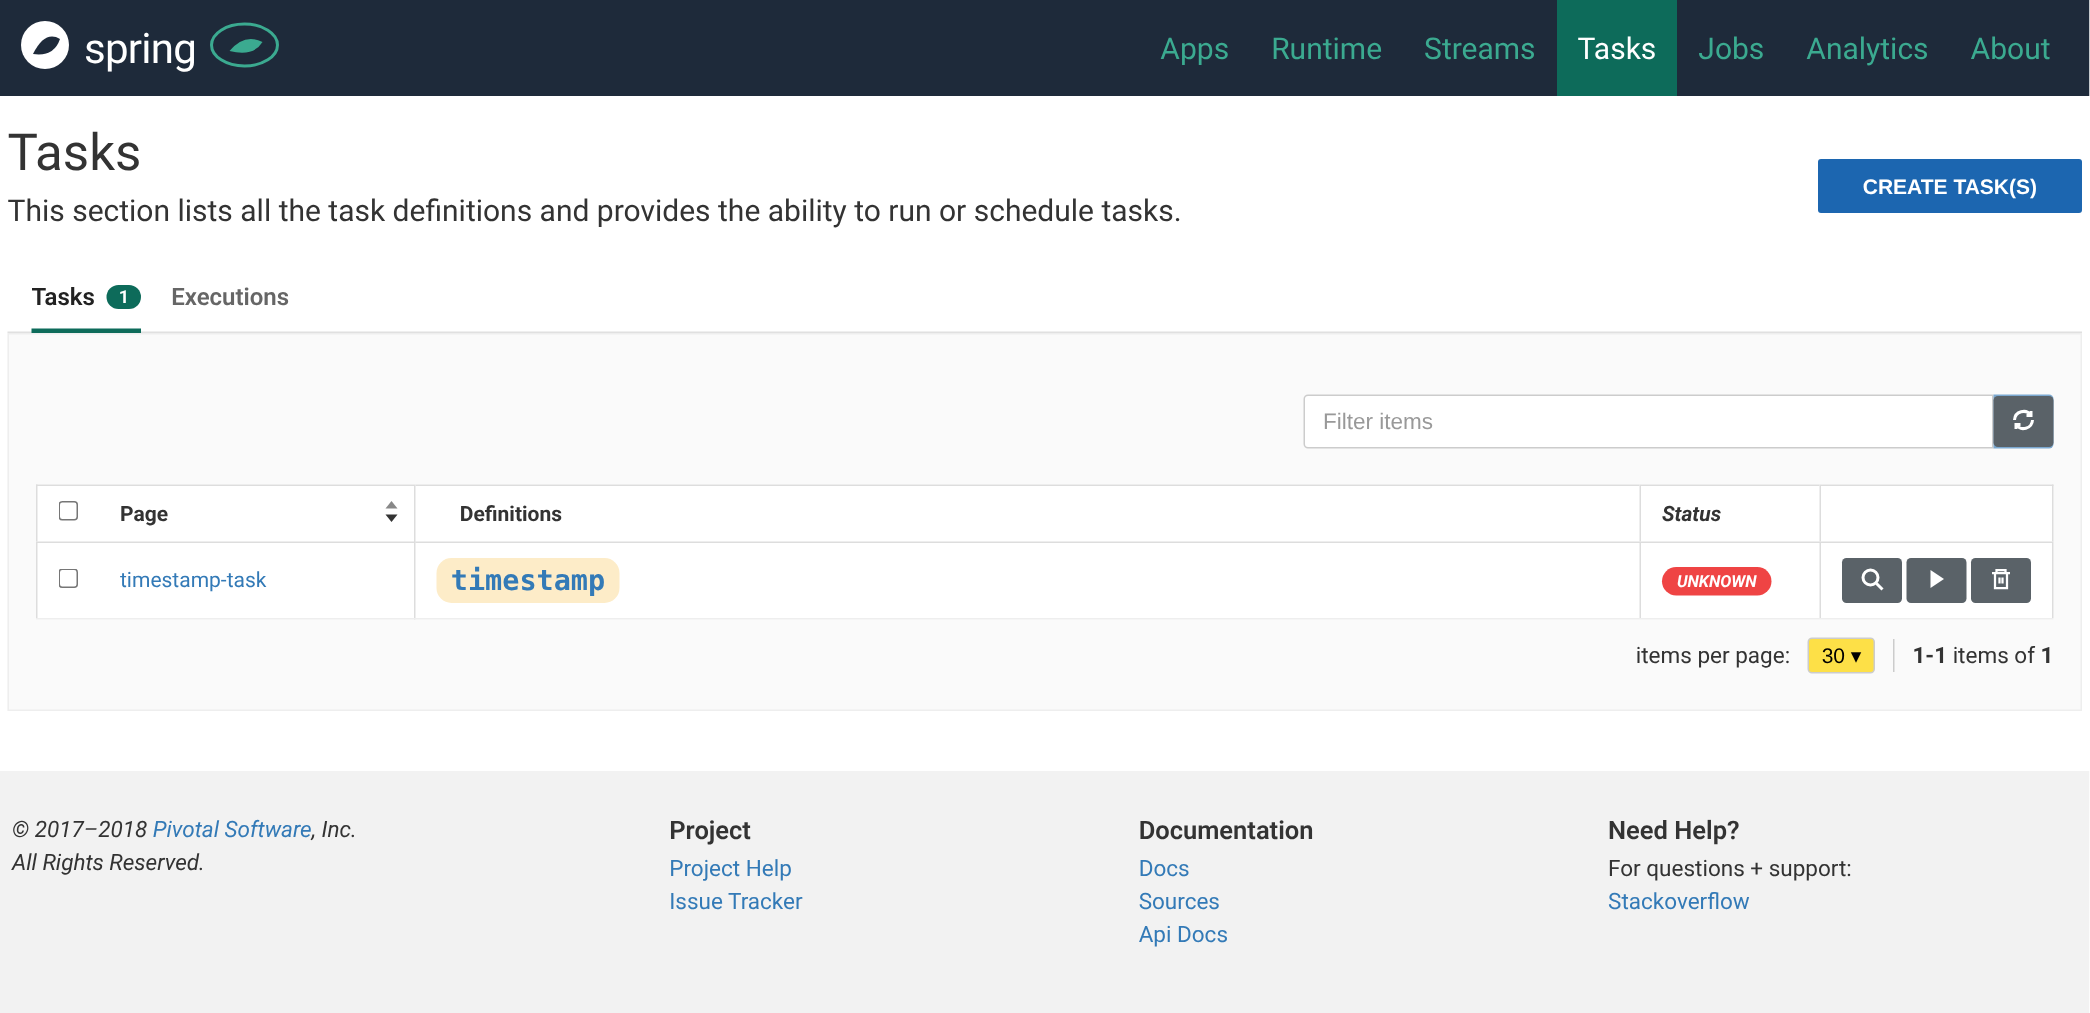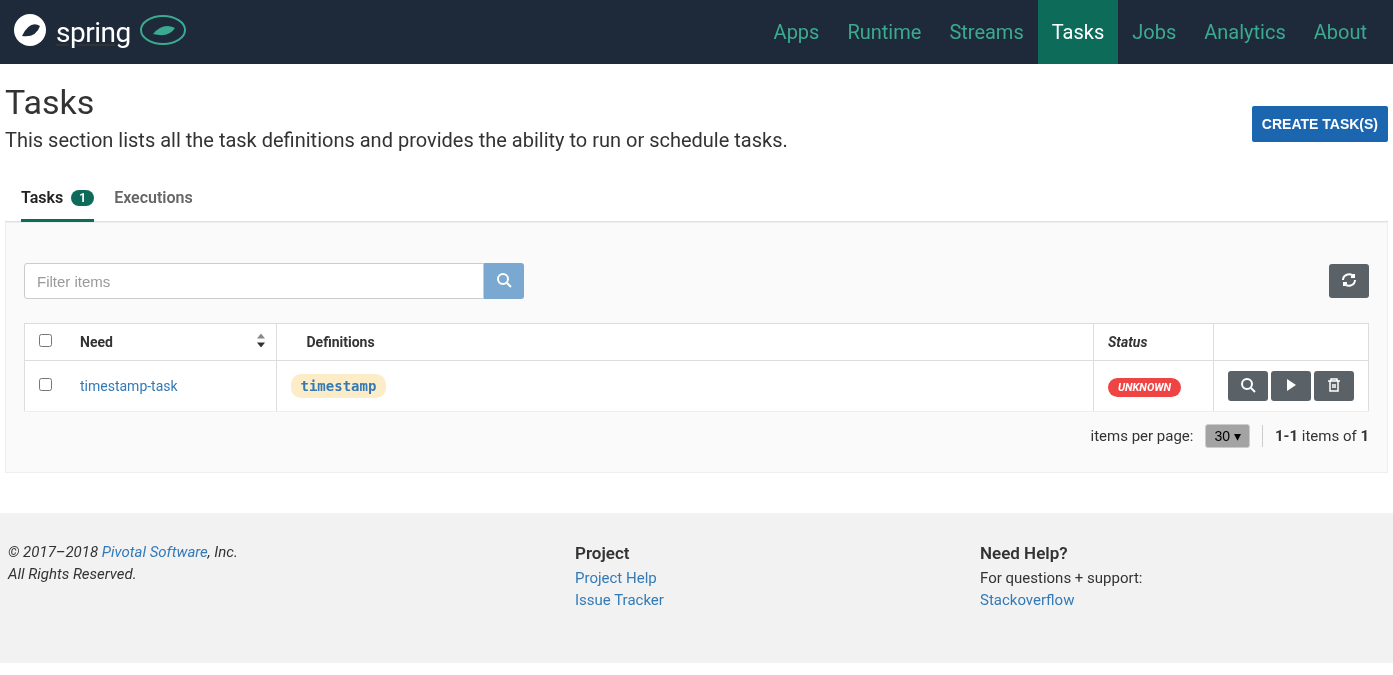--- a/index.html
+++ b/index.html
@@ -1,70 +1,70 @@
 <!DOCTYPE html>
 <html><head>
 <meta charset="utf-8">
 <style>
 * { box-sizing: border-box; margin: 0; padding: 0; }
 body { font-family: -apple-system, BlinkMacSystemFont, "Segoe UI", Roboto, sans-serif; color: #333; background: #fff; }
 
 
 .navbar { background: #1e2a3a; height: 64px; display: flex; align-items: center; padding: 0 12px; }
-.brand { display: flex; align-items: center; gap: 8px; text-decoration: underline; }
+.brand { display: flex; align-items: center; gap: 8px; }
 .brand-icon { width: 36px; height: 36px; }
 .brand-text { color: #fff; font-size: 28px; font-weight: 400; letter-spacing: -0.5px; }
 .brand-leaf { width: 48px; height: 36px; }
 .nav-links { margin-left: auto; display: flex; height: 100%; }
 .nav-link { display: flex; align-items: center; padding: 0 14px; color: #3baa90; text-decoration: none; font-size: 20px; cursor: pointer; }
 .nav-link.active { background: #0d6b5a; color: #fff; }
 
 
 .main { padding: 18px 5px 40px 5px; }
 .page-header { display: flex; align-items: flex-start; justify-content: space-between; margin-bottom: 28px; }
 .page-title { font-size: 34px; font-weight: 400; color: #333; margin-bottom: 6px; }
 .page-desc { font-size: 20px; color: #333; }
-.btn-create { background: #1c66b0; color: #fff; border: none; padding: 10px 10px; font-size: 14px; font-weight: 700; cursor: pointer; border-radius: 2px; margin-top: 24px; }
+.btn-create { background: #1c66b0; color: #fff; border: none; padding: 10px 30px; font-size: 14px; font-weight: 700; cursor: pointer; border-radius: 2px; margin-top: 24px; }
 
 
 .tabs { display: flex; gap: 20px; border-bottom: 1px solid #e0e0e0; margin-bottom: 0; padding-left: 16px; }
 .tab { padding: 8px 0 12px 0; font-size: 16px; font-weight: 600; color: #666; cursor: pointer; display: flex; align-items: center; gap: 8px; border-bottom: 3px solid transparent; margin-bottom: -1px; }
 .tab.active { color: #222; border-bottom-color: #0d6b5a; }
 .badge-count { background: #0d6b5a; color: #fff; border-radius: 10px; padding: 1px 8px; font-size: 12px; font-weight: 700; }
 
 
 .panel { background: #fafafa; border: 1px solid #eee; padding: 40px 18px 24px 18px; }
 
 
-.filter-row { display: flex; justify-content: flex-start; align-items: center; position: relative; margin-bottom: 24px; }
+.filter-row { display: flex; justify-content: flex-end; align-items: center; position: relative; margin-bottom: 24px; }
 .filter-group { display: flex; }
 .filter-input { width: 460px; height: 36px; border: 1px solid #ccc; border-radius: 3px 0 0 3px; padding: 0 12px; font-size: 15px; }
 .filter-input::placeholder { color: #999; }
 .btn-search-filter { width: 40px; height: 36px; background: #7ba8d0; border: none; border-radius: 0 3px 3px 0; color: #fff; cursor: pointer; display: flex; align-items: center; justify-content: center; }
 .btn-refresh { position: absolute; right: 0; width: 40px; height: 34px; background: #5a6268; border: none; border-radius: 3px; color: #fff; cursor: pointer; display: flex; align-items: center; justify-content: center; }
 
 
 .table { width: 100%; border-collapse: collapse; background: #fff; border: 1px solid #ddd; }
 .table th { text-align: left; padding: 10px 14px; font-size: 14px; font-weight: 700; border-bottom: 1px solid #ddd; }
 .table td { padding: 10px 14px; border-bottom: 1px solid #eee; font-size: 14px; }
 .th-name { position: relative; }
 .sort-icon { position: absolute; right: 10px; top: 50%; transform: translateY(-50%); }
 .col-check { width: 40px; text-align: center; }
 .col-name { width: 210px; border-right: 1px solid #ddd; }
 .col-status { width: 120px; border-left: 1px solid #ddd; font-style: italic; }
 .col-actions { width: 140px; border-left: 1px solid #ddd; }
 .task-link { color: #337ab7; text-decoration: none; }
-.def-tag { background: #fdecc8; color: #337ab7; font-family: Menlo, Monaco, monospace; font-size: 14px; padding: 4px 10px; border-radius: 10px; font-weight: 600; }
+.def-tag { background: #fdecc8; color: #337ab7; font-family: Menlo, Monaco, monospace; font-size: 19px; padding: 4px 10px; border-radius: 10px; font-weight: 600; }
 .status-badge { background: #ef4444; color: #fff; font-size: 11px; font-weight: 700; padding: 3px 10px; border-radius: 10px; }
 .action-btns { display: flex; gap: 3px; }
 .action-btn { width: 40px; height: 30px; background: #5a6268; border: none; border-radius: 3px; color: #fff; cursor: pointer; display: flex; align-items: center; justify-content: center; }
 
 
 .pagination-row { display: flex; justify-content: flex-end; align-items: center; gap: 12px; margin-top: 12px; font-size: 15px; }
-.per-page-select { border: 1px solid #ccc; padding: 3px 8px; border-radius: 3px; font-size: 14px; cursor: pointer; background: #a3a3a3; }
+.per-page-select { border: 1px solid #ccc; padding: 3px 8px; border-radius: 3px; font-size: 14px; cursor: pointer; background: #fde047; }
 .pagination-divider { width: 1px; height: 22px; background: #ccc; }
 
 
 .footer { background: #f2f2f2; padding: 30px 8px 50px 8px; display: flex; }
 .footer-col { flex: 1; }
 .footer-col.legal { flex: 1.4; font-style: italic; }
 .footer-heading { font-size: 17px; font-weight: 600; margin-bottom: 6px; }
 .footer-link { color: #337ab7; text-decoration: none; display: block; margin-bottom: 4px; font-size: 15px; }
 .footer-text { font-size: 15px; margin-bottom: 4px; }
 .link-inline { color: #337ab7; text-decoration: none; }
@@ -139,21 +139,21 @@
             </svg>
         </span>
       </button>
     </div>
 
     <table class="table">
       <thead>
         <tr>
           <th class="col-check"><input type="checkbox" style=""></th>
           <th class="col-name th-name">
-            <span>Need</span>
+            <span>Page</span>
             <span class="sort-icon">
               <svg width="10" height="14" viewBox="0 0 10 14">
                   <path d="M 5 0 L 9 5 L 1 5 Z" fill="#888"></path>
                   <path d="M 5 14 L 9 9 L 1 9 Z" fill="#333"></path>
                 </svg>
             </span>
           </th>
           <th style="padding-left:30px;">Definitions</th>
           <th class="col-status">Status</th>
           <th class="col-actions"></th>
@@ -209,17 +209,23 @@
       <span>© 2017–2018 </span><a href="#" class="link-inline">Pivotal Software</a><span>, Inc.</span>
     </p>
     <p class="footer-text">All Rights Reserved.</p>
   </div>
   <div class="footer-col">
     <div class="footer-heading">Project</div>
     <a href="#" class="footer-link">Project Help</a>
     <a href="#" class="footer-link">Issue Tracker</a>
   </div>
   <div class="footer-col">
+    <div class="footer-heading">Documentation</div>
+    <a href="#" class="footer-link">Docs</a>
+    <a href="#" class="footer-link">Sources</a>
+    <a href="#" class="footer-link">Api Docs</a>
+  </div>
+  <div class="footer-col">
     <div class="footer-heading">Need Help?</div>
     <p class="footer-text">For questions + support:</p>
     <a href="#" class="footer-link">Stackoverflow</a>
   </div>
 </div>
 
 </body></html>

